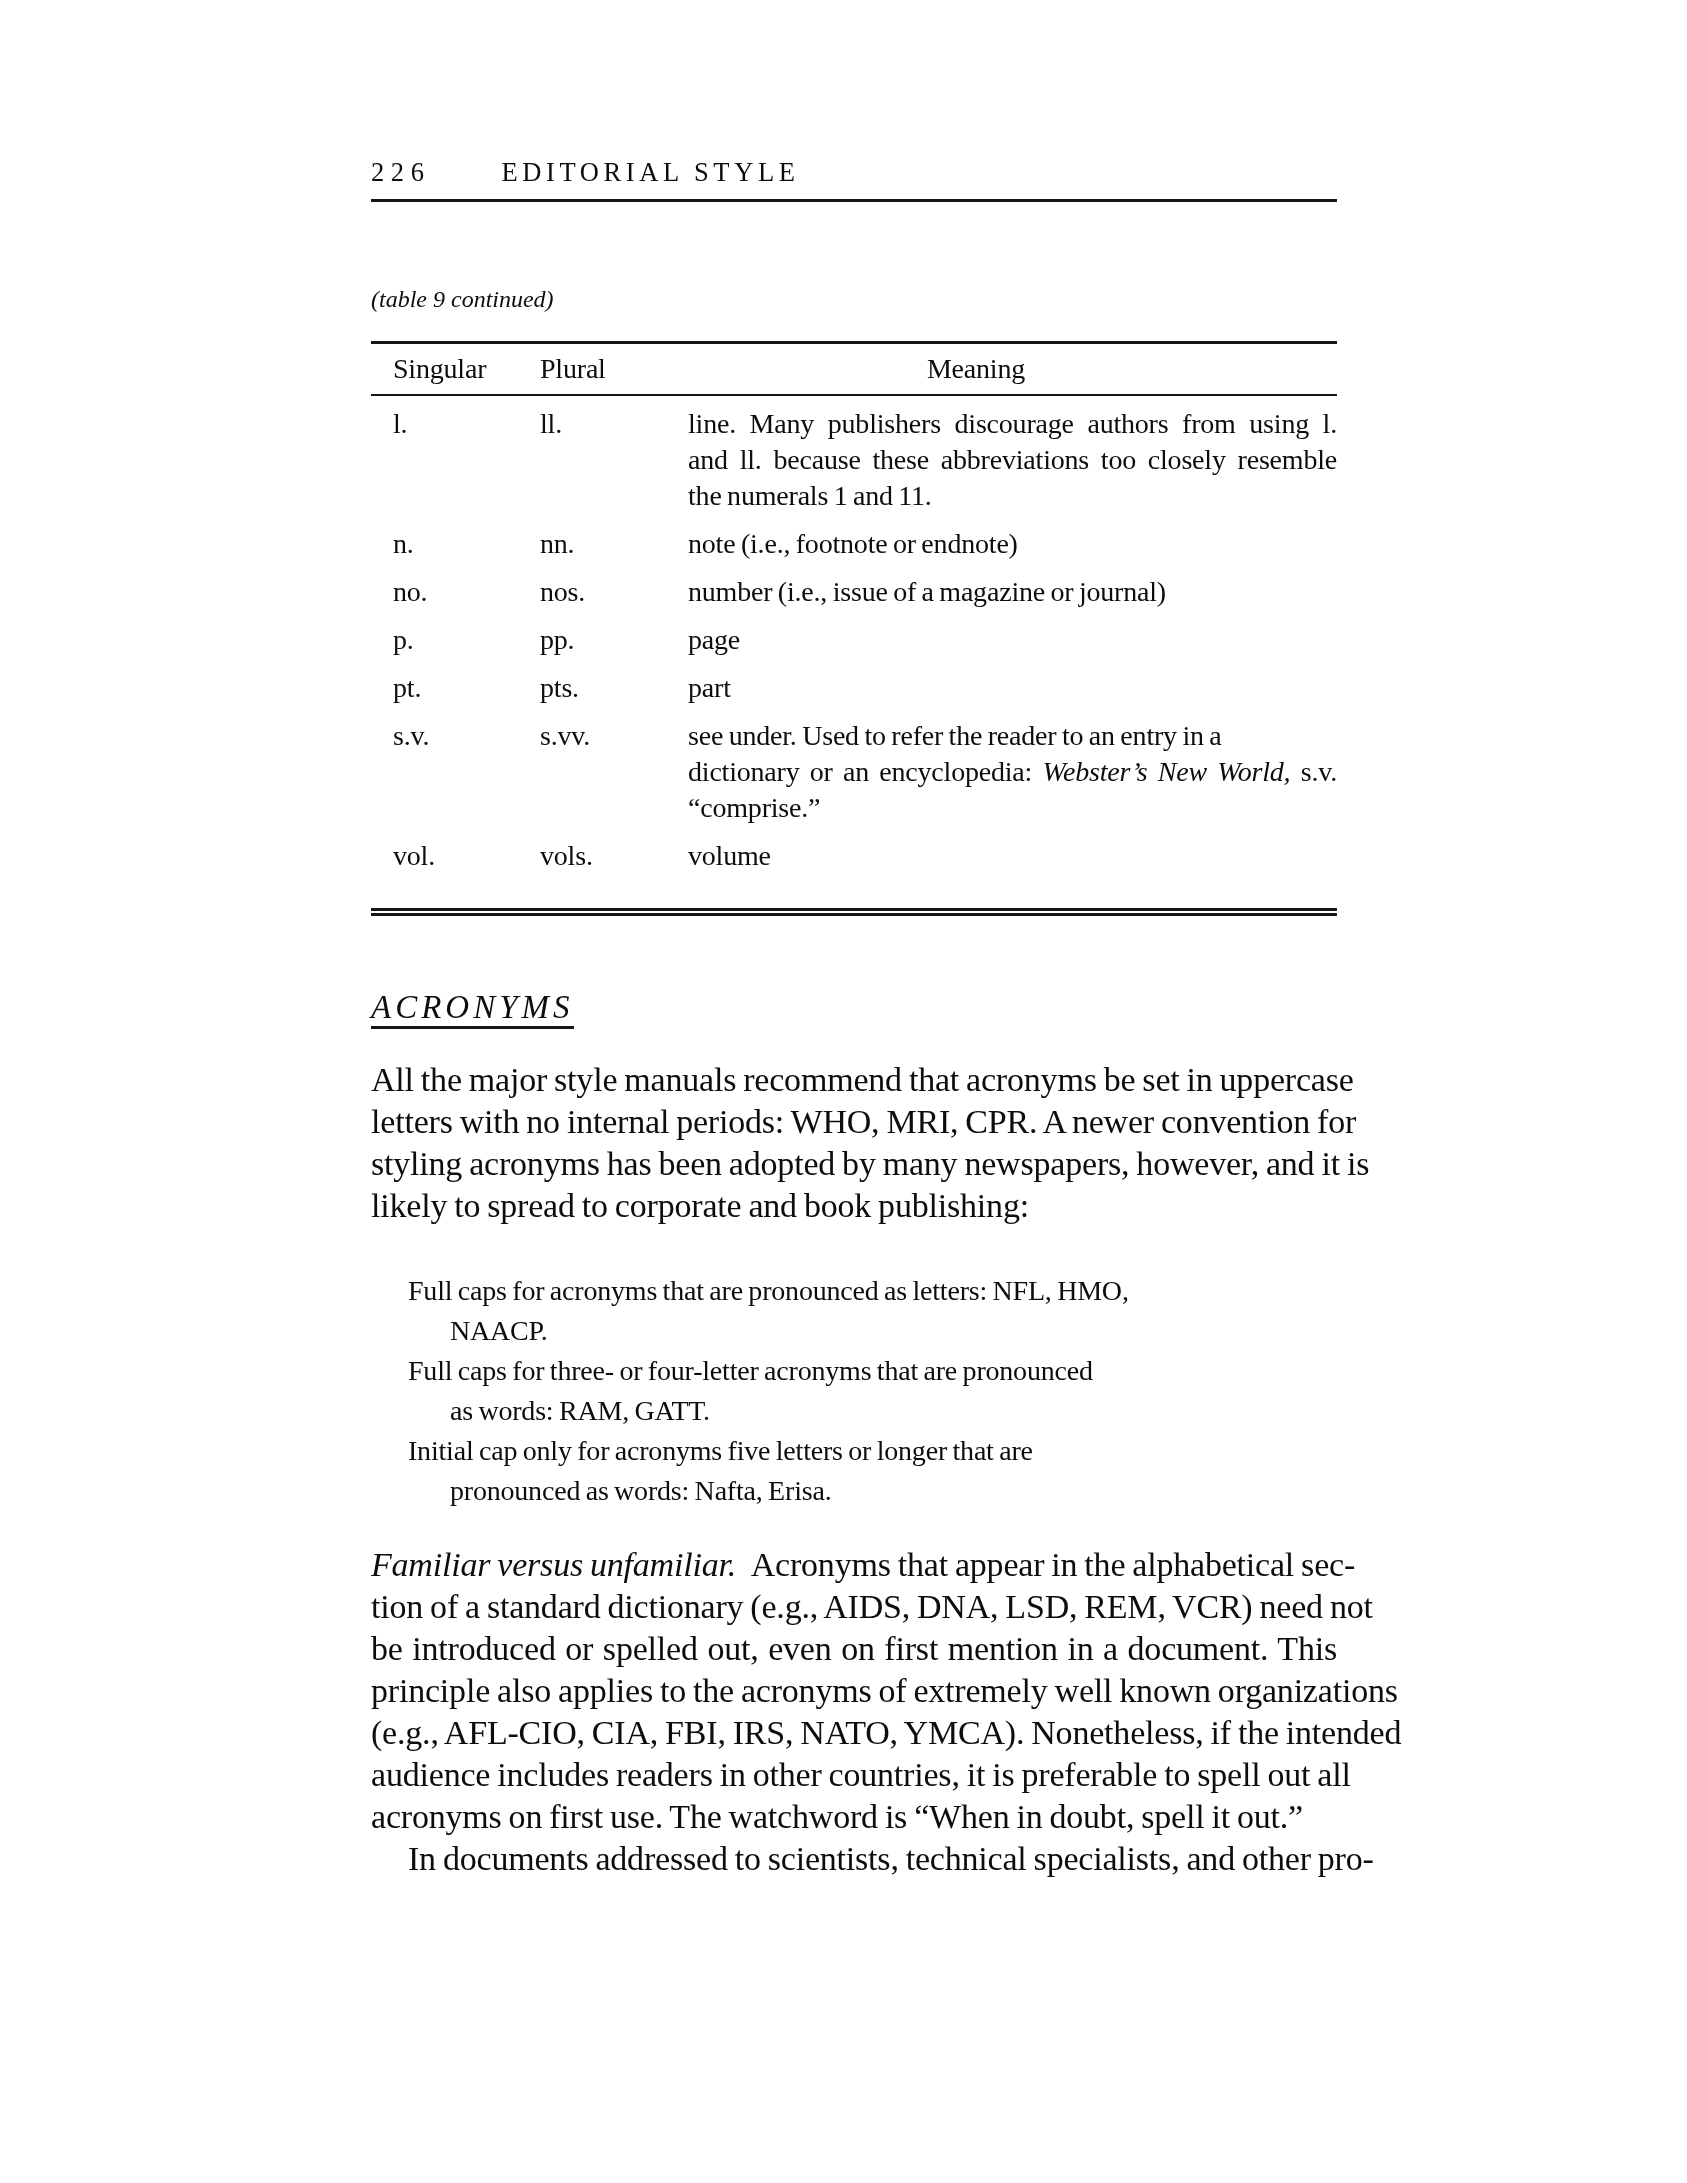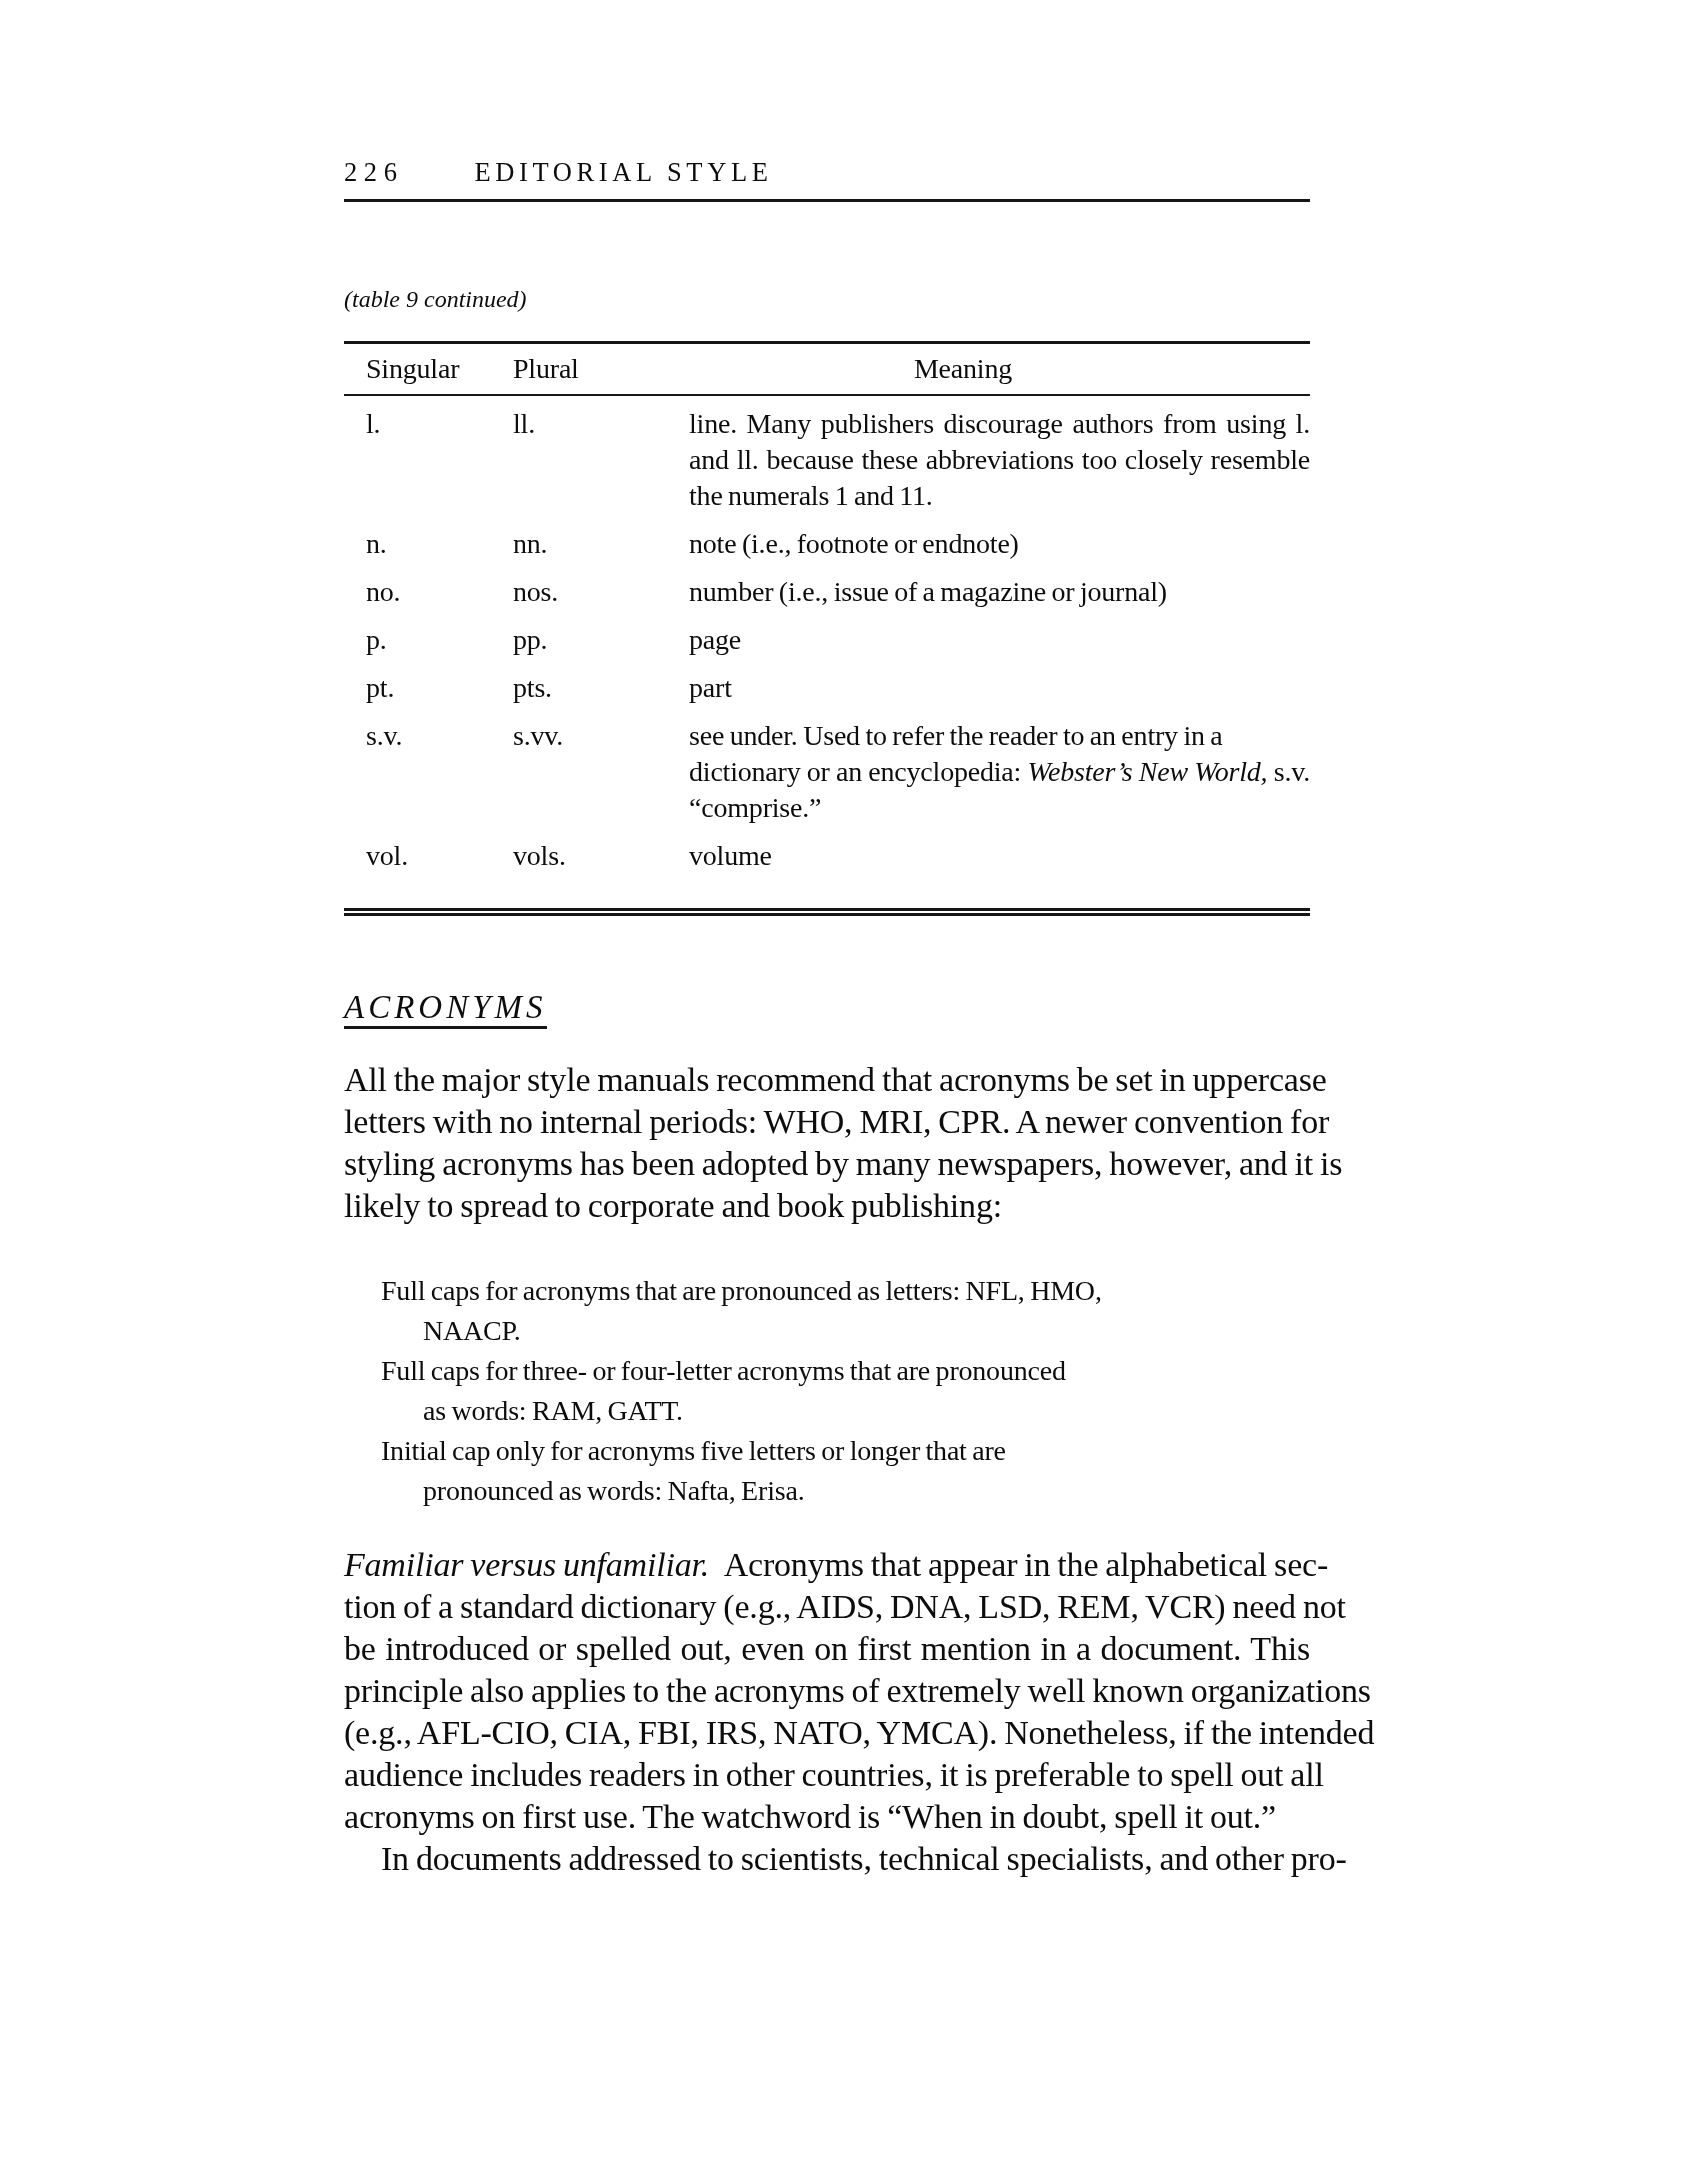--- a/index.html
+++ b/index.html
@@ -10,21 +10,21 @@
     width: 1687px;
     height: 2183px;
     background: #ffffff;
     color: #0d0d0d;
     font-family: "Liberation Serif", "DejaVu Serif", serif;
     position: relative;
     overflow: hidden;
   }
   .content {
     position: absolute;
-    left: 344px;
+    left: 371px;
     top: 0;
     width: 966px;
   }
 
   
   .running-header {
     margin-top: 156px;
     padding-bottom: 10.6px;
     border-bottom: 3.3px solid #161616;
     font-size: 26.5px;
@@ -55,21 +55,21 @@
     word-spacing: -1.3px;
   }
   .thead {
     display: flex;
     padding: 8.6px 0 9.3px 0;
     border-bottom: 2.6px solid #161616;
     line-height: 33px;
   }
   .col1 { flex: 0 0 169px; padding-left: 22px; box-sizing: border-box; }
   .col2 { flex: 0 0 148px; }
-  .col3 { flex: 1 1 auto; min-width: 0; margin-left: 28px; }
+  .col3 { flex: 1 1 auto; min-width: 0; }
   .th-center { text-align: center; padding-right: 73px; box-sizing: border-box; }
   .tbody { padding: 4px 0 34px 0; }
   .trow {
     display: flex;
     line-height: 36px;
     margin-top: 12px;
   }
   .trow:first-child { margin-top: 5.3px; }
   .cline { white-space: nowrap; }
   .jfull {

